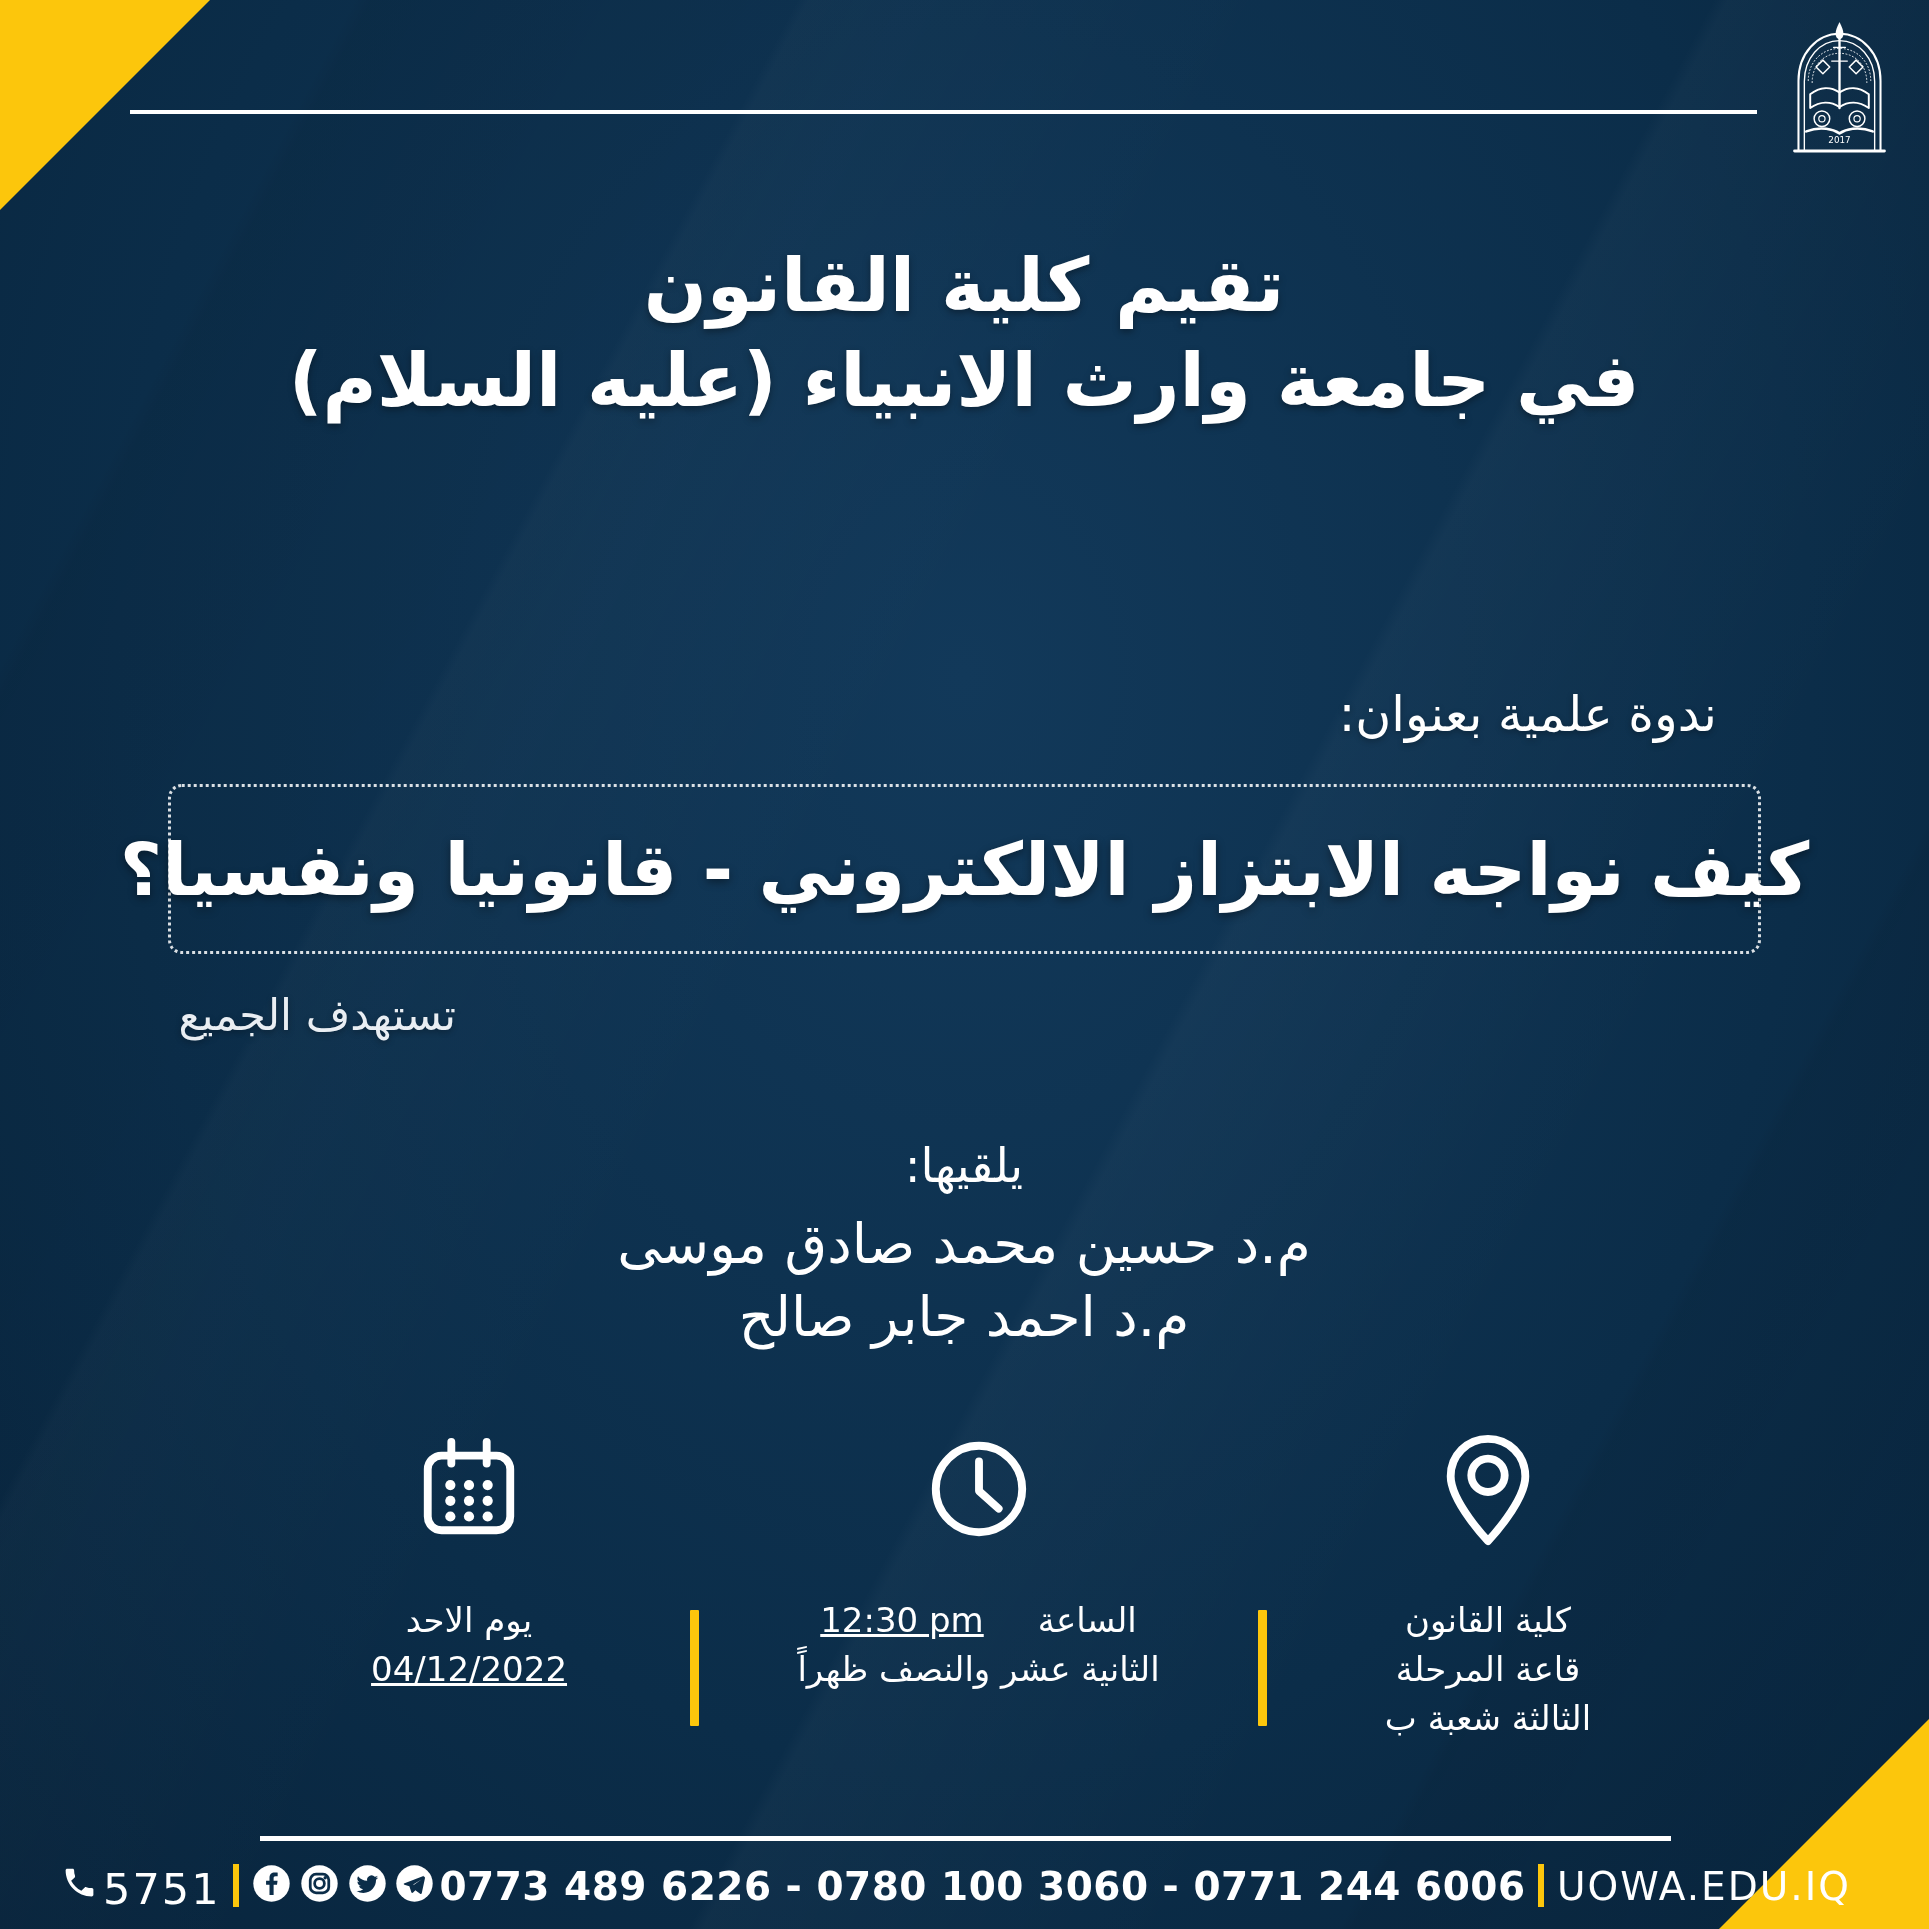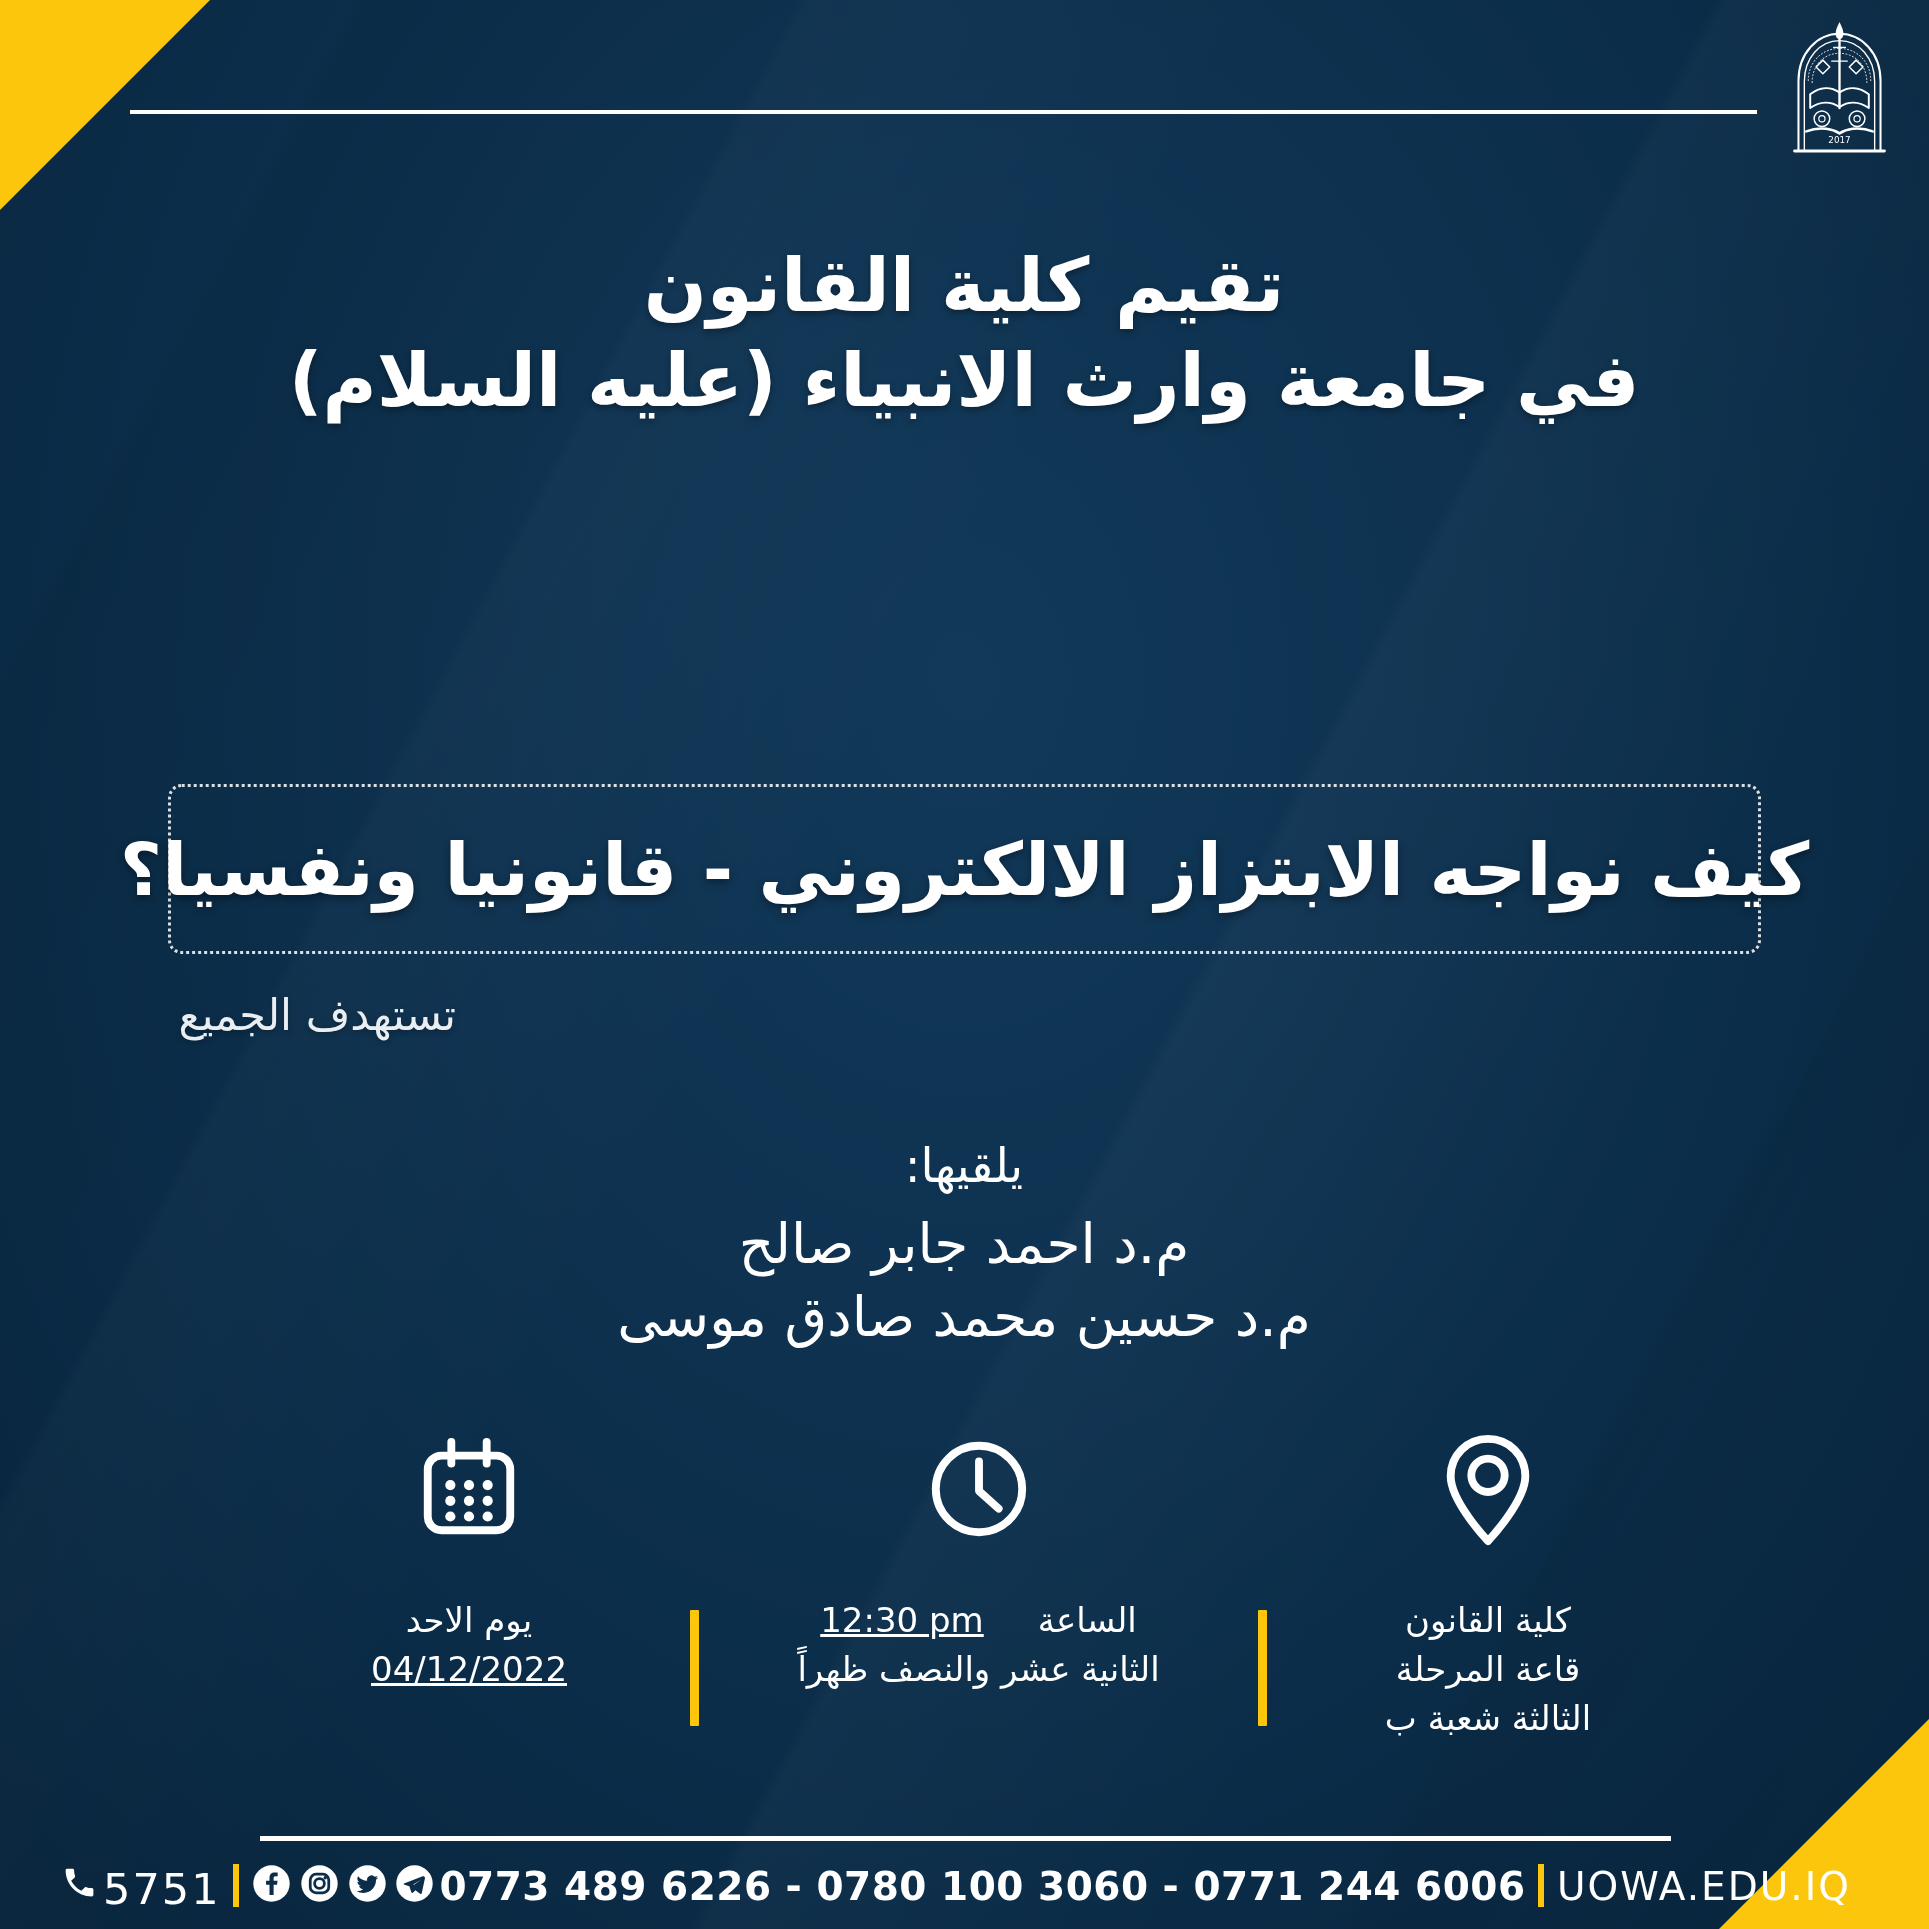--- a/index.html
+++ b/index.html
@@ -167,31 +167,32 @@
       <path d="M30 116 C45 110 58 114 64 118 C70 114 83 110 98 116" stroke-width="2.6"></path>
       <text x="64" y="128" font-family="'DejaVu Sans','Liberation Sans',sans-serif" font-size="9" fill="#ffffff" stroke="none" text-anchor="middle">2017</text>
     </svg>
   </div>
 
   <div class="headline">
     <span class="l1">تقيم كلية القانون</span>
     <span class="l2">في جامعة وارث الانبياء (عليه السلام)</span>
   </div>
 
+  <div class="seminar-label">ندوة علمية بعنوان:</div>
 
   <div class="title-box">
     <span class="txt">كيف نواجه الابتزاز الالكتروني - قانونيا ونفسيا؟</span>
   </div>
 
   <div class="audience">تستهدف الجميع</div>
 
   <div class="speakers">
     <span class="lead">يلقيها:</span>
+    <span class="name">م.د حسين محمد صادق موسى</span>
     <span class="name">م.د احمد جابر صالح</span>
-    <span class="name">م.د حسين محمد صادق موسى</span>
   </div>
 
   <div class="info-row">
 
     <div class="info-cell">
       <div class="icon">
         <svg width="110" height="110" viewBox="0 0 112 112" fill="none" stroke="#ffffff" stroke-width="8" stroke-linecap="round" stroke-linejoin="round">
           <rect x="14" y="22" width="84" height="76" rx="14"></rect>
           <path d="M38 8 L38 30"></path>
           <path d="M74 8 L74 30"></path>

